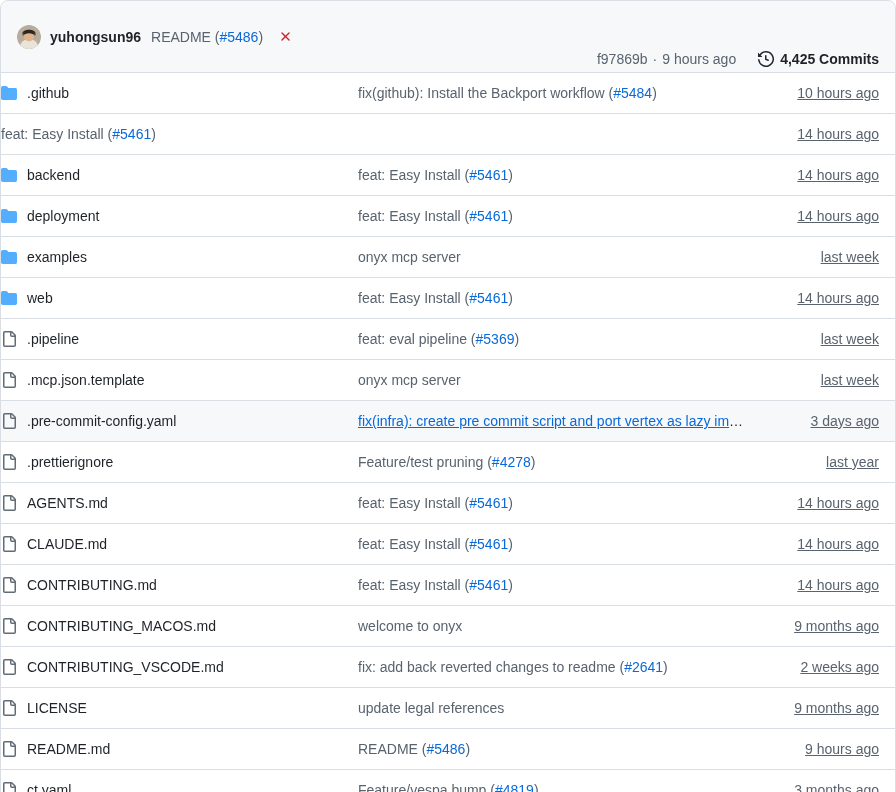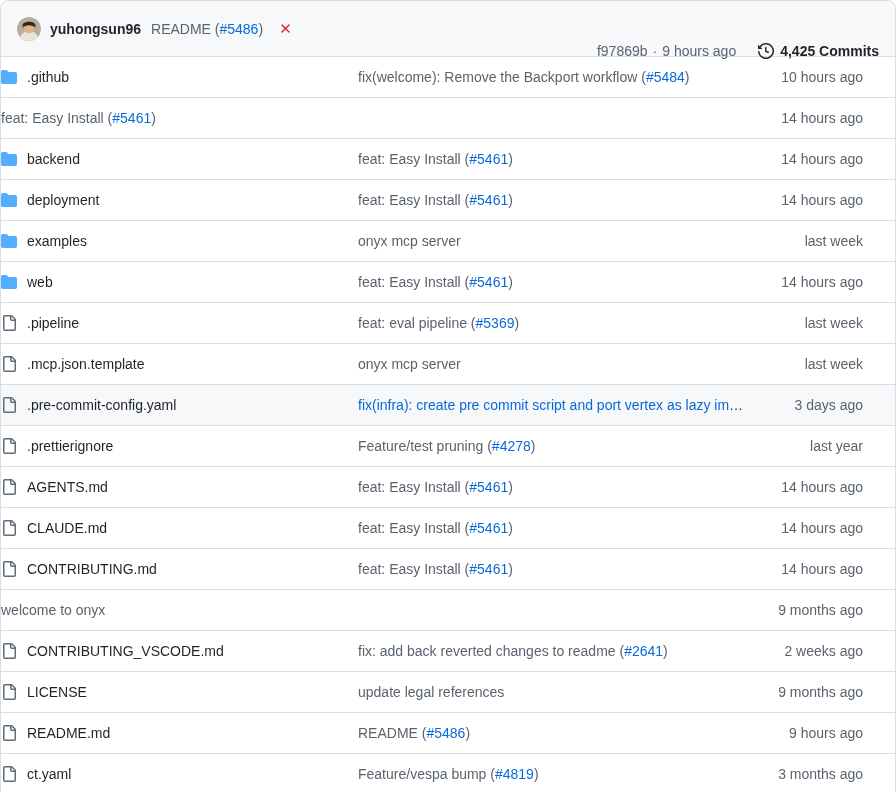--- a/index.html
+++ b/index.html
@@ -13,21 +13,21 @@
     width:896px; height:792px; overflow:hidden; background:var(--page-bg);
     font-family:"Liberation Sans", sans-serif; font-size:14px; color:var(--text-primary);
   }
   .box {
     position:absolute; left:0; top:0; width:896px; height:794px;
     border:1px solid var(--border); border-radius:8px 8px 0 0; overflow:hidden;
     background:#fff;
   }
   
   .latest-commit {
-    height:56px; background:var(--header-bg); border-bottom:1px solid var(--border);
+    height:72px; background:var(--header-bg); border-bottom:1px solid var(--border);
     display:flex; align-items:center; padding:13px 16px;
   }
   .avatar { width:24px; height:24px; border-radius:50%; overflow:hidden; flex:0 0 auto;
     margin-right:9px; box-shadow:0 0 0 1px rgba(27,31,36,.15) inset; cursor:pointer; }
   .avatar svg { display:block; }
   .author { font-weight:700; color:var(--text-primary); margin-right:10px; text-decoration:none; cursor:pointer; }
   .hdr-msg { color:var(--text-secondary); white-space:nowrap; }
   .hdr-msg .pr { color:var(--link); text-decoration:none; cursor:pointer; }
   .check-x { margin-left:15px; display:flex; align-items:center; cursor:pointer; }
   .check-x svg { width:15px; height:15px; fill:var(--danger); }
@@ -44,24 +44,24 @@
   .cell-name { width:357px; flex:0 0 auto; display:flex; align-items:center; padding-left:0; overflow:hidden; }
   .row-icon { display:flex; width:16px; height:16px; margin-right:10px; flex:0 0 auto; }
   .row-icon svg { width:16px; height:16px; }
   .icon-folder { color:var(--folder-icon); }
   .icon-file { color:var(--file-icon); }
   .fname { color:var(--text-primary); text-decoration:none; white-space:nowrap; cursor:pointer; }
   .cell-msg { flex:1 1 auto; overflow:hidden; white-space:nowrap; color:var(--text-secondary); }
   .msg-link { color:var(--text-secondary); text-decoration:none; cursor:pointer; }
   .msg-link .seg-plain { color:var(--text-secondary); }
   .msg-link .seg-link { color:var(--link); }
-  .msg-link .seg-hoverlink { color:var(--link); }
+  .msg-link .seg-hoverlink { color:var(--link); text-decoration:underline; }
   .msg-link .seg-ellipsis { color:var(--text-primary); }
-  .cell-date { width:140px; flex:0 0 auto; text-align:right; padding-right:32px;
-    color:var(--text-secondary); white-space:nowrap; }
+  .cell-date { width:140px; flex:0 0 auto; text-align:right; padding-right:16px;
+    color:var(--text-secondary); white-space:nowrap;text-decoration:underline; }
 </style>
 </head>
 <body>
 
 <div class="box">
 
   <div class="latest-commit">
     <span class="avatar">
       <svg width="24" height="24" viewBox="0 0 24 24">
         <defs>
@@ -104,21 +104,21 @@
   <div class="row">
     <div class="cell-name">
       <span class="row-icon icon-folder">
             <svg viewBox="0 0 16 16" fill="currentColor">
               <path d="M1.75 1A1.75 1.75 0 0 0 0 2.75v10.5C0 14.216.784 15 1.75 15h12.5A1.75 1.75 0 0 0 16 13.25v-8.5A1.75 1.75 0 0 0 14.25 3H7.5a.25.25 0 0 1-.2-.1l-.9-1.2C6.07 1.26 5.55 1 5 1H1.75Z"></path>
             </svg>
           </span>
       <a class="fname" href="#">.github</a>
     </div>
     <div class="cell-msg">
-      <a class="msg-link" href="#"><span class="seg-plain">fix(welcome): Remove the Backport workflow (</span><span class="seg-link">#5484</span><span class="seg-plain">)</span></a>
+      <a class="msg-link" href="#"><span class="seg-plain">fix(github): Install the Backport workflow (</span><span class="seg-link">#5484</span><span class="seg-plain">)</span></a>
     </div>
     <div class="cell-date">10 hours ago</div>
   </div>
 
   <div class="row">
     <div class="cell-msg">
       <a class="msg-link" href="#"><span class="seg-plain">feat: Easy Install (</span><span class="seg-link">#5461</span><span class="seg-plain">)</span></a>
     </div>
     <div class="cell-date">14 hours ago</div>
   </div>
@@ -282,20 +282,28 @@
           </span>
       <a class="fname" href="#">CONTRIBUTING.md</a>
     </div>
     <div class="cell-msg">
       <a class="msg-link" href="#"><span class="seg-plain">feat: Easy Install (</span><span class="seg-link">#5461</span><span class="seg-plain">)</span></a>
     </div>
     <div class="cell-date">14 hours ago</div>
   </div>
 
   <div class="row">
+    <div class="cell-name">
+      <span class="row-icon icon-file">
+            <svg viewBox="0 0 16 16" fill="currentColor">
+              <path d="M2 1.75C2 .784 2.784 0 3.75 0h6.586c.464 0 .909.184 1.237.513l2.914 2.914c.329.328.513.773.513 1.237v9.586A1.75 1.75 0 0 1 13.25 16h-9.5A1.75 1.75 0 0 1 2 14.25Zm1.75-.25a.25.25 0 0 0-.25.25v12.5c0 .138.112.25.25.25h9.5a.25.25 0 0 0 .25-.25V6h-2.75A1.75 1.75 0 0 1 9 4.25V1.5Zm6.75.062V4.25c0 .138.112.25.25.25h2.688l-.011-.013-2.914-2.914-.013-.011Z"></path>
+            </svg>
+          </span>
+      <a class="fname" href="#">CONTRIBUTING_MACOS.md</a>
+    </div>
     <div class="cell-msg">
       <a class="msg-link" href="#"><span class="seg-plain">welcome to onyx</span></a>
     </div>
     <div class="cell-date">9 months ago</div>
   </div>
 
   <div class="row">
     <div class="cell-name">
       <span class="row-icon icon-file">
             <svg viewBox="0 0 16 16" fill="currentColor">

